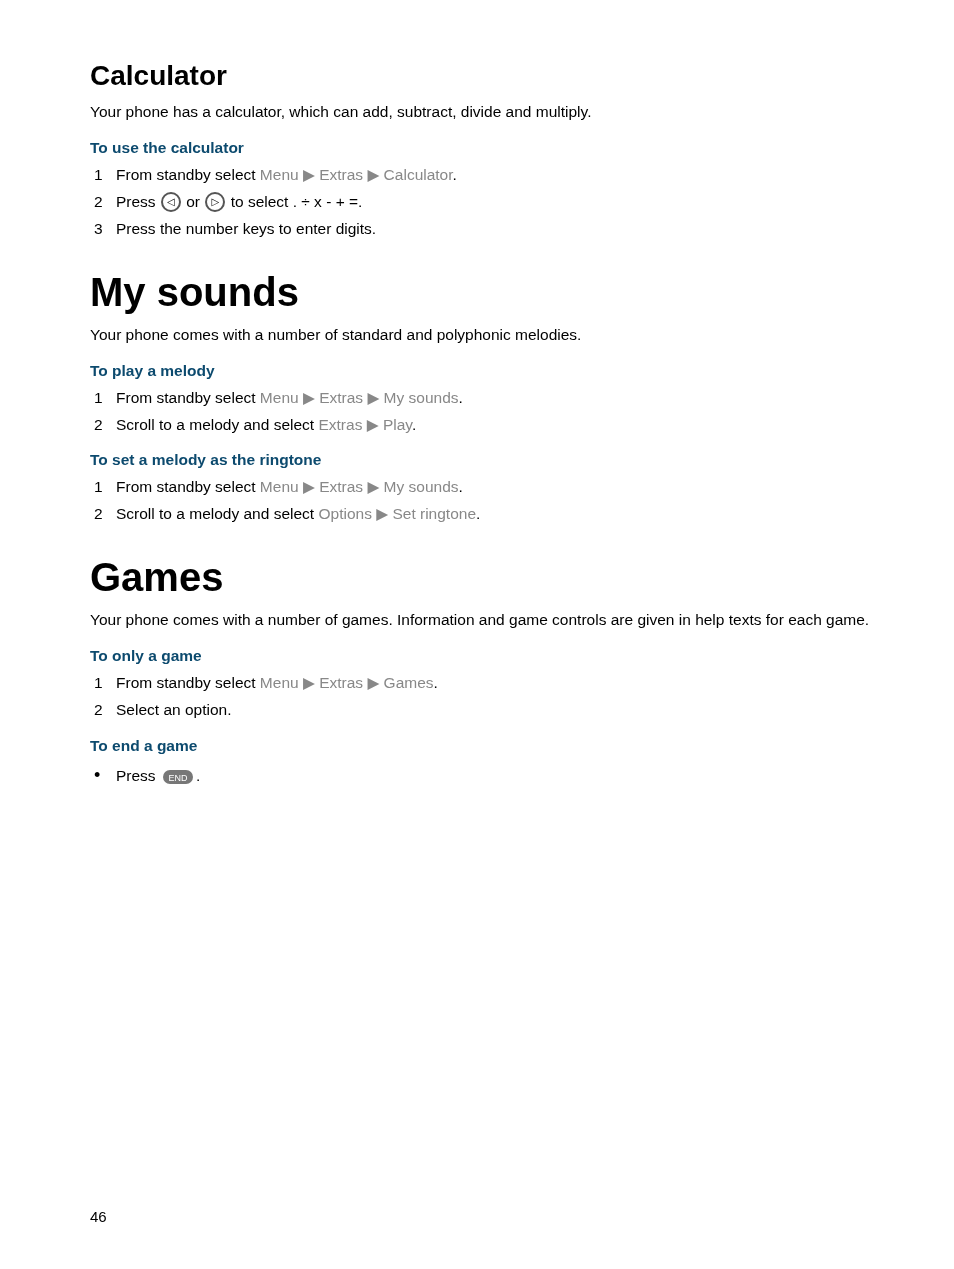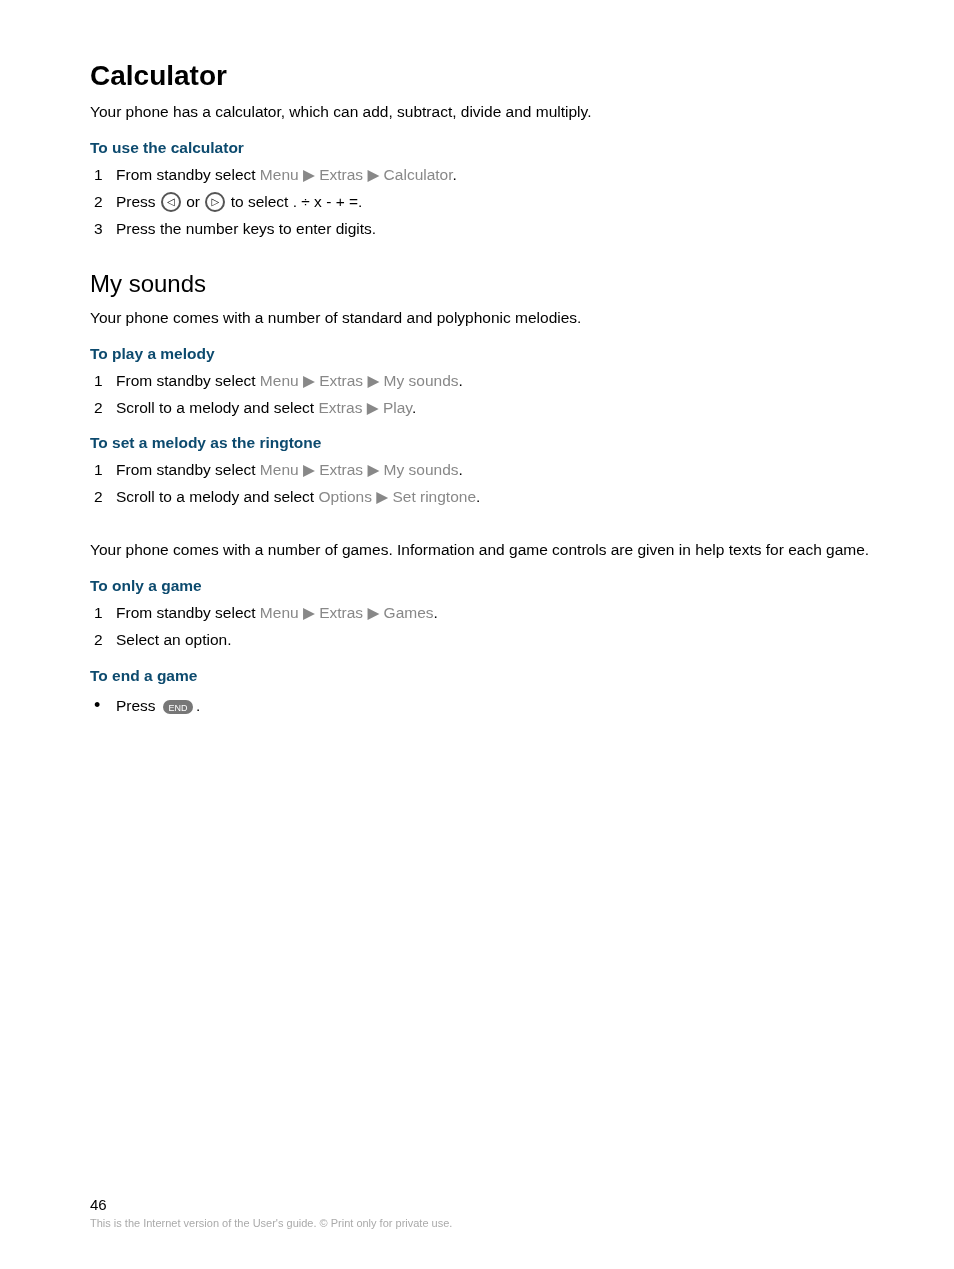--- a/index.html
+++ b/index.html
@@ -24,22 +24,22 @@
     }
 
     h1.section-title {
       font-size: 28px;
       font-weight: bold;
       margin-bottom: 8px;
       color: #000;
     }
 
     h1.section-title-large {
-      font-size: 24px;
-      font-weight: normal;
+      font-size: 40px;
+      font-weight: bold;
       margin-bottom: 8px;
       color: #000;
     }
 
     .section-desc {
       font-size: 15.5px;
       line-height: 1.5;
       margin-bottom: 16px;
       color: #000;
     }
@@ -214,20 +214,21 @@
           <span class="step-num">2</span>
           <span class="step-text">
             Scroll to a melody and select <span class="menu-link">Options ▶ Set ringtone</span>.
           </span>
         </li>
       </ul>
     </div>
   </div>
 
   <div class="section-block">
+    <h1 class="section-title-large">Games</h1>
     <p class="section-desc">Your phone comes with a number of games. Information and game controls are given in help texts for each game.</p>
 
     <div class="subsection">
       <div class="subsection-title">To only a game</div>
       <ul class="step-list">
         <li>
           <span class="step-num">1</span>
           <span class="step-text">
             From standby select <span class="menu-link">Menu ▶ Extras ▶ Games</span>.
           </span>
@@ -255,14 +256,13 @@
           </span>
         </li>
       </ul>
     </div>
   </div>
 
 </div>
 
 <div class="page-footer">
   <div class="page-number">46</div>
-  <div class="footer-note">This is the Internet version of the User's guide. © Print only for private use.</div>
 </div>
 
 </body></html>

